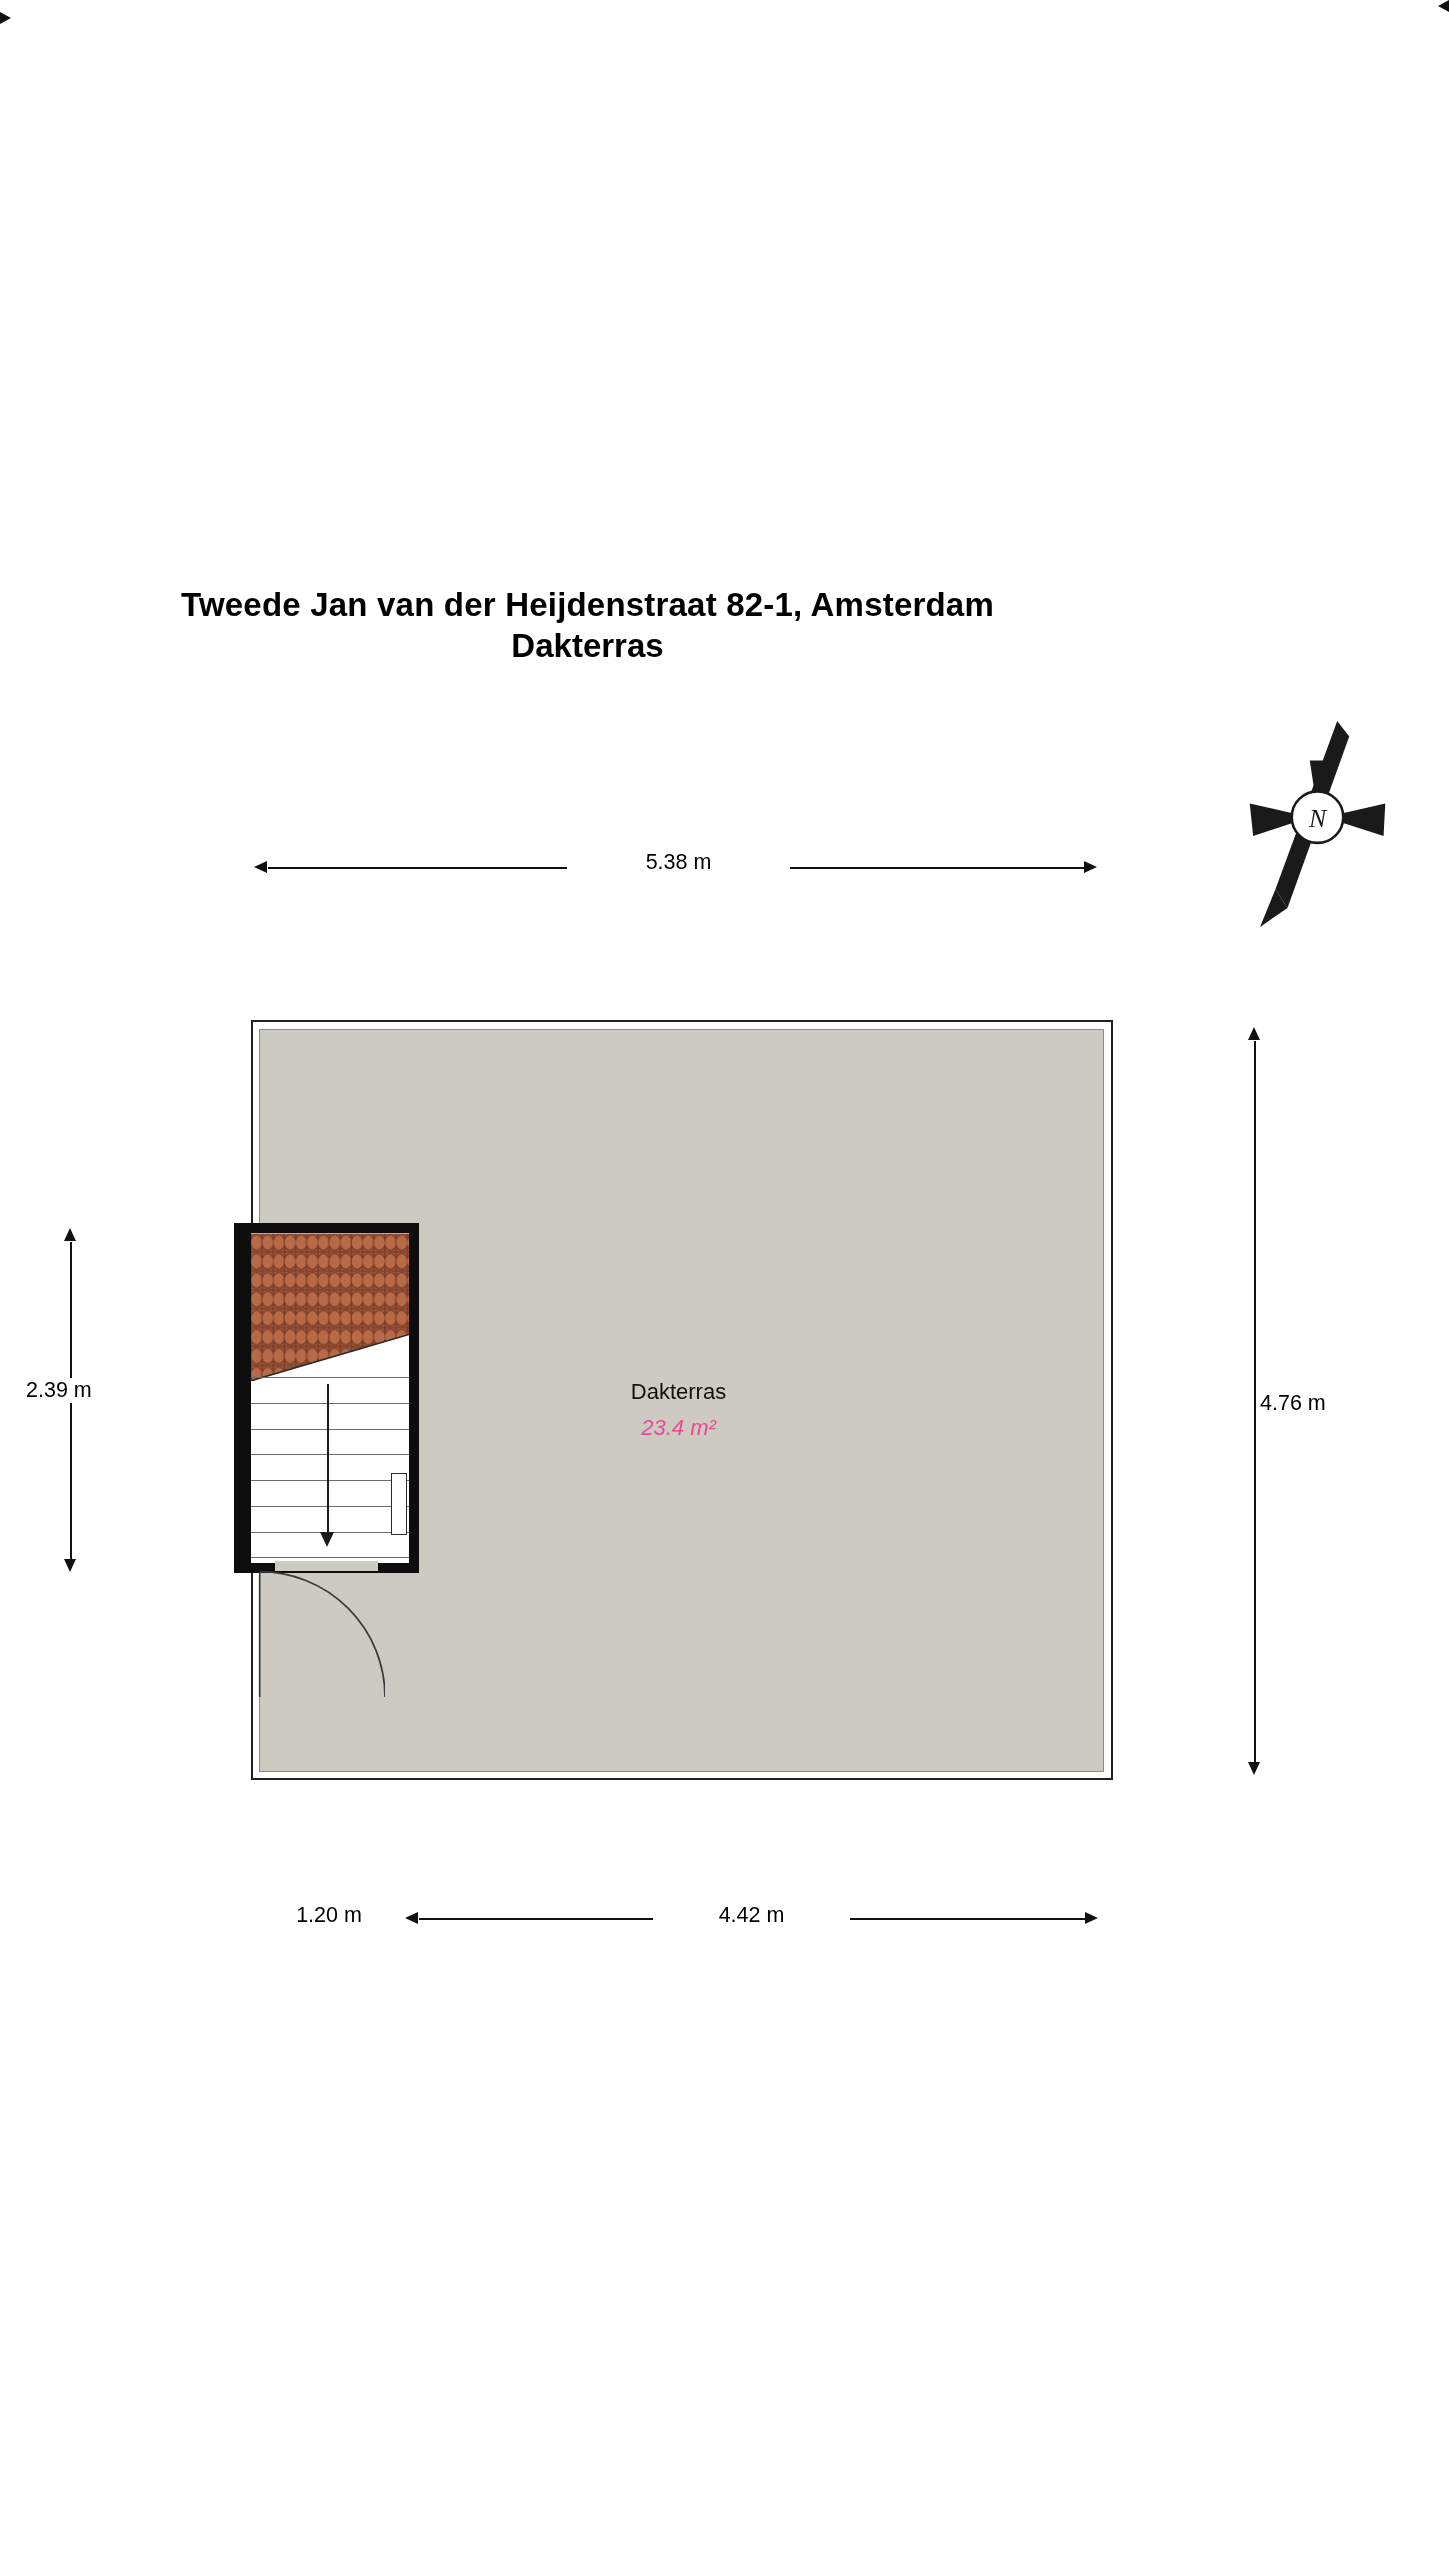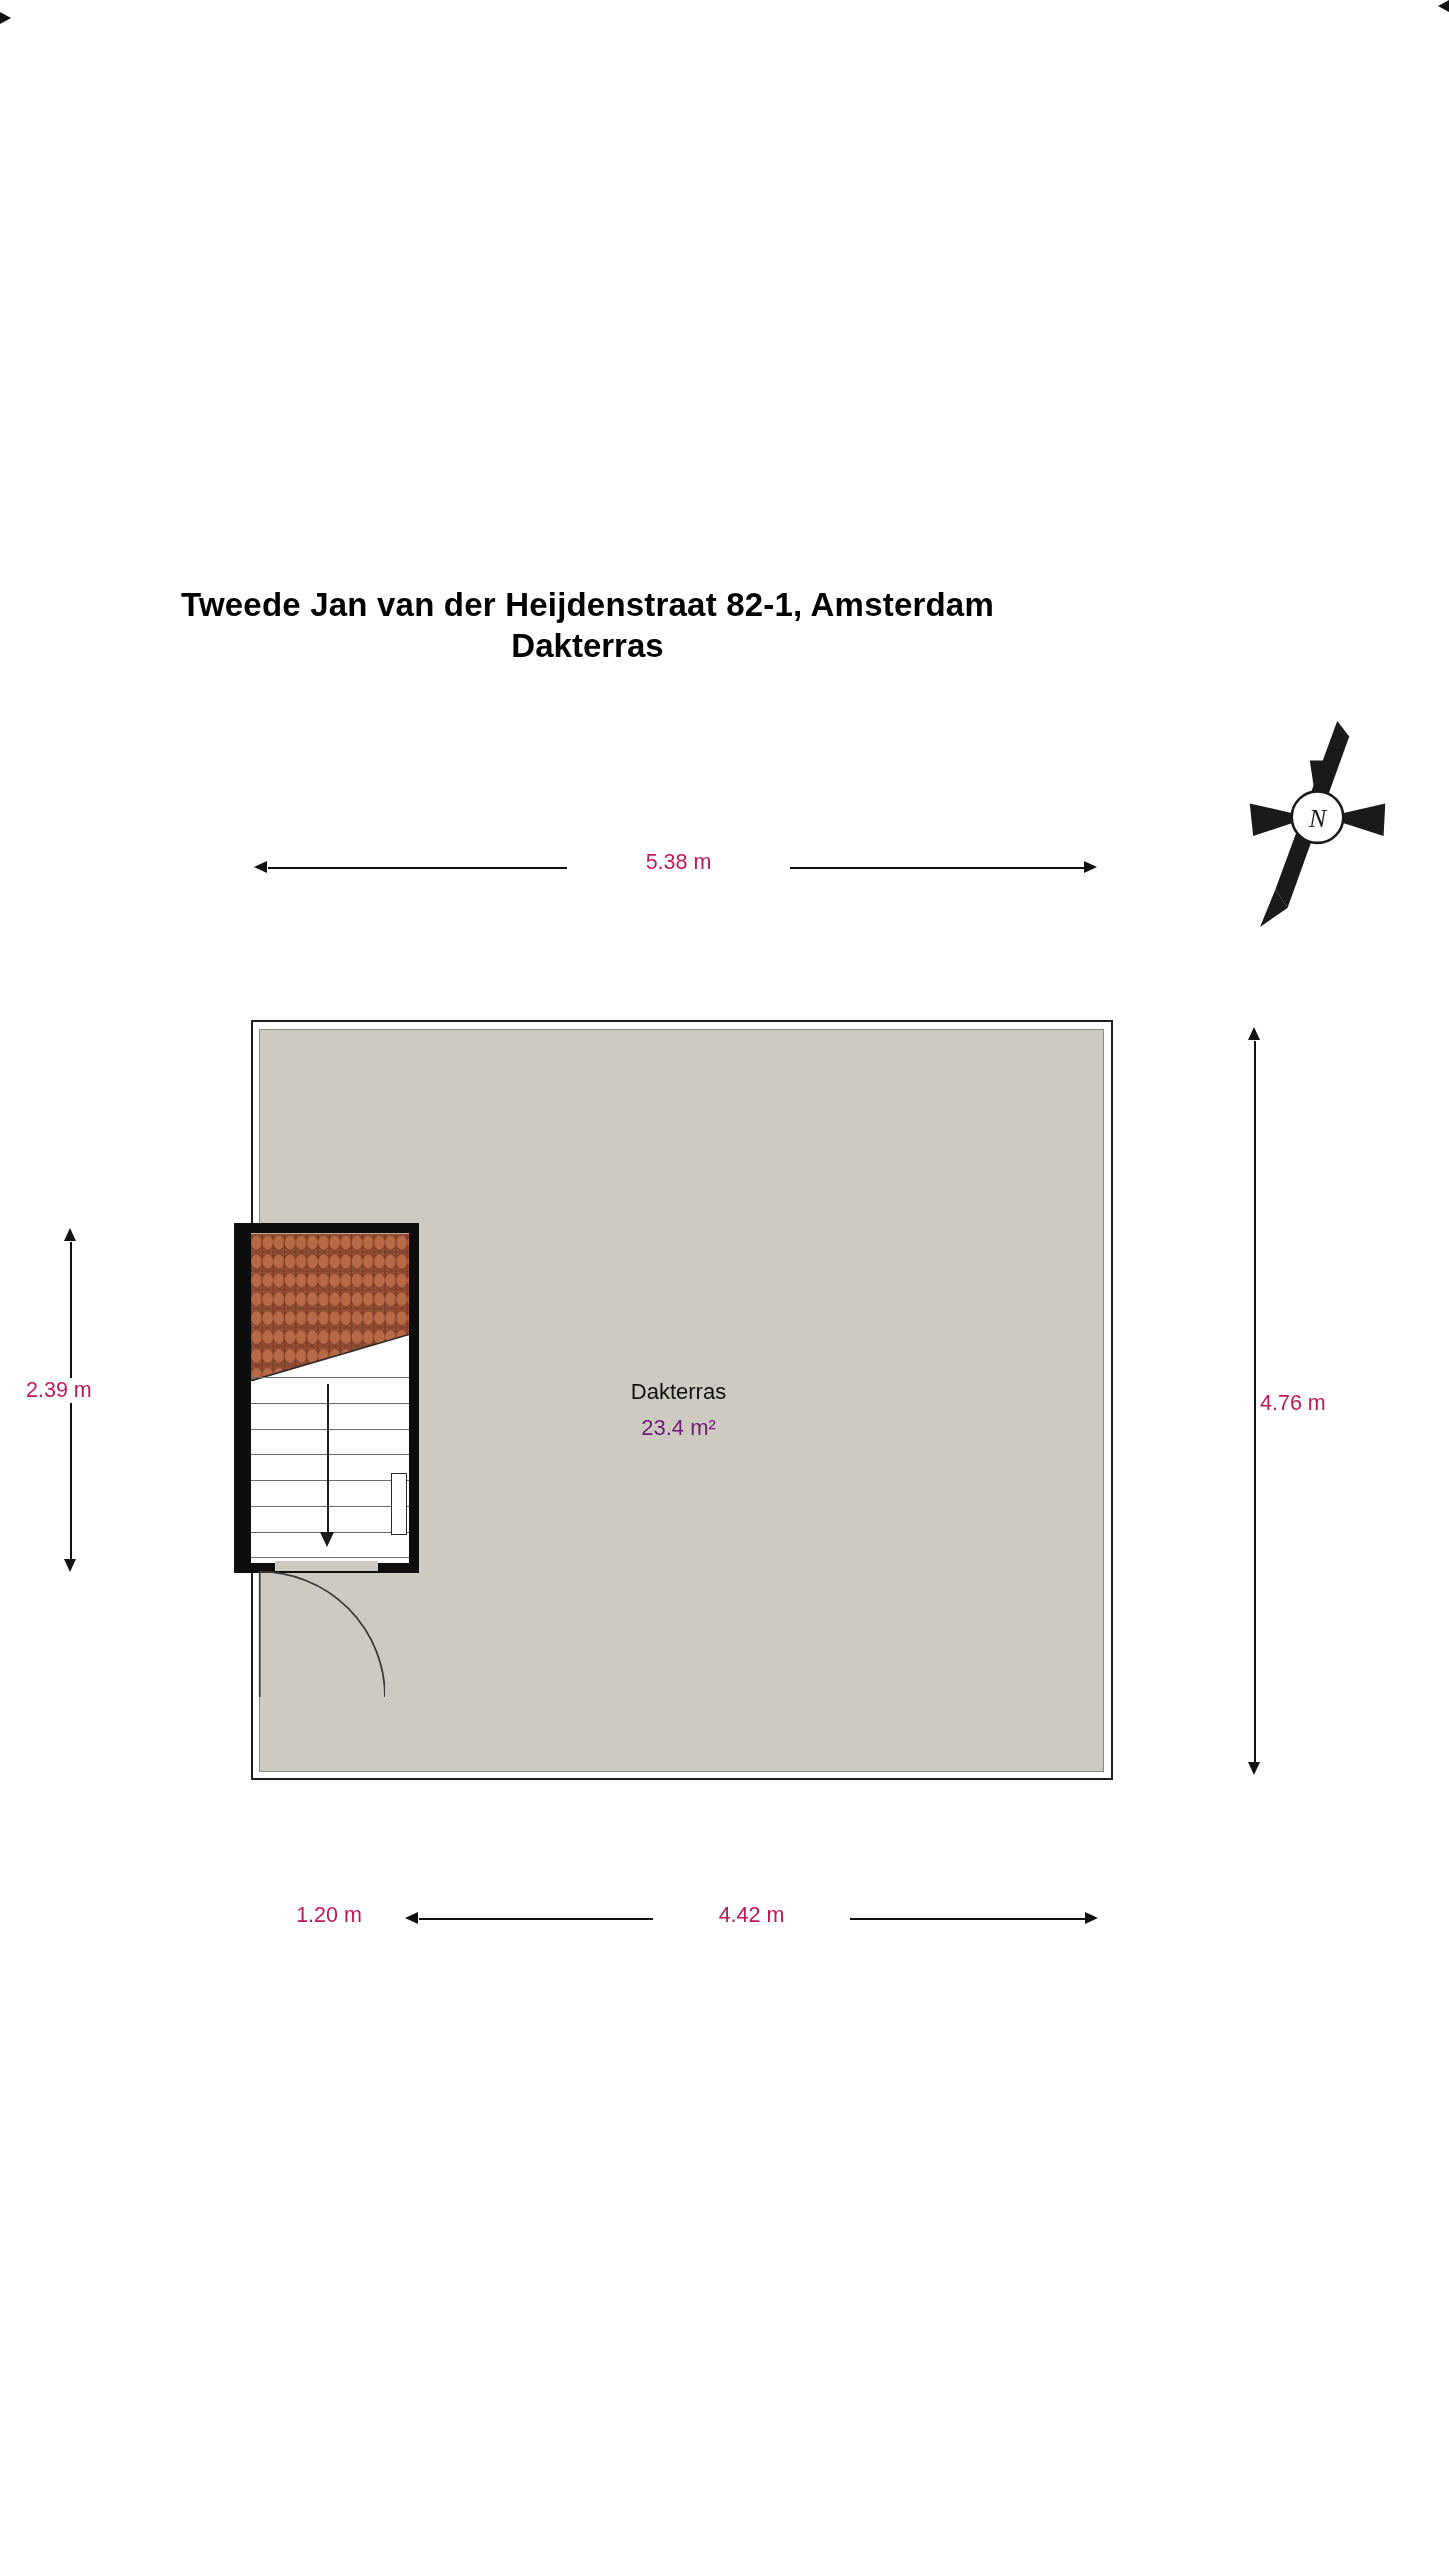--- a/index.html
+++ b/index.html
@@ -159,21 +159,21 @@
     left: 258px;
     top: 1570px;
     width: 127px;
     height: 127px;
   }
 
   
   .dim-label {
     position: absolute;
     font-size: 21.5px;
-    color: #be185d;
+    color: #000000;
     white-space: nowrap;
   }
   .dim-line-h {
     position: absolute;
     height: 1.7px;
     background: #111111;
   }
   .dim-line-v {
     position: absolute;
     width: 1.7px;
@@ -195,21 +195,21 @@
   
   #room-label {
     position: absolute;
     left: 567px;
     top: 1374px;
     width: 223px;
     text-align: center;
     line-height: 36px;
   }
   #room-name { font-size: 22px; color: #111111; }
-  #room-area { font-size: 22px; color: #701a75; }
+  #room-area { font-size: 22px; color: #ec4899; font-style: italic; }
 
   
   #compass {
     position: absolute;
     left: 1236px;
     top: 721px;
     width: 163px;
     height: 206px;
   }
 </style>

